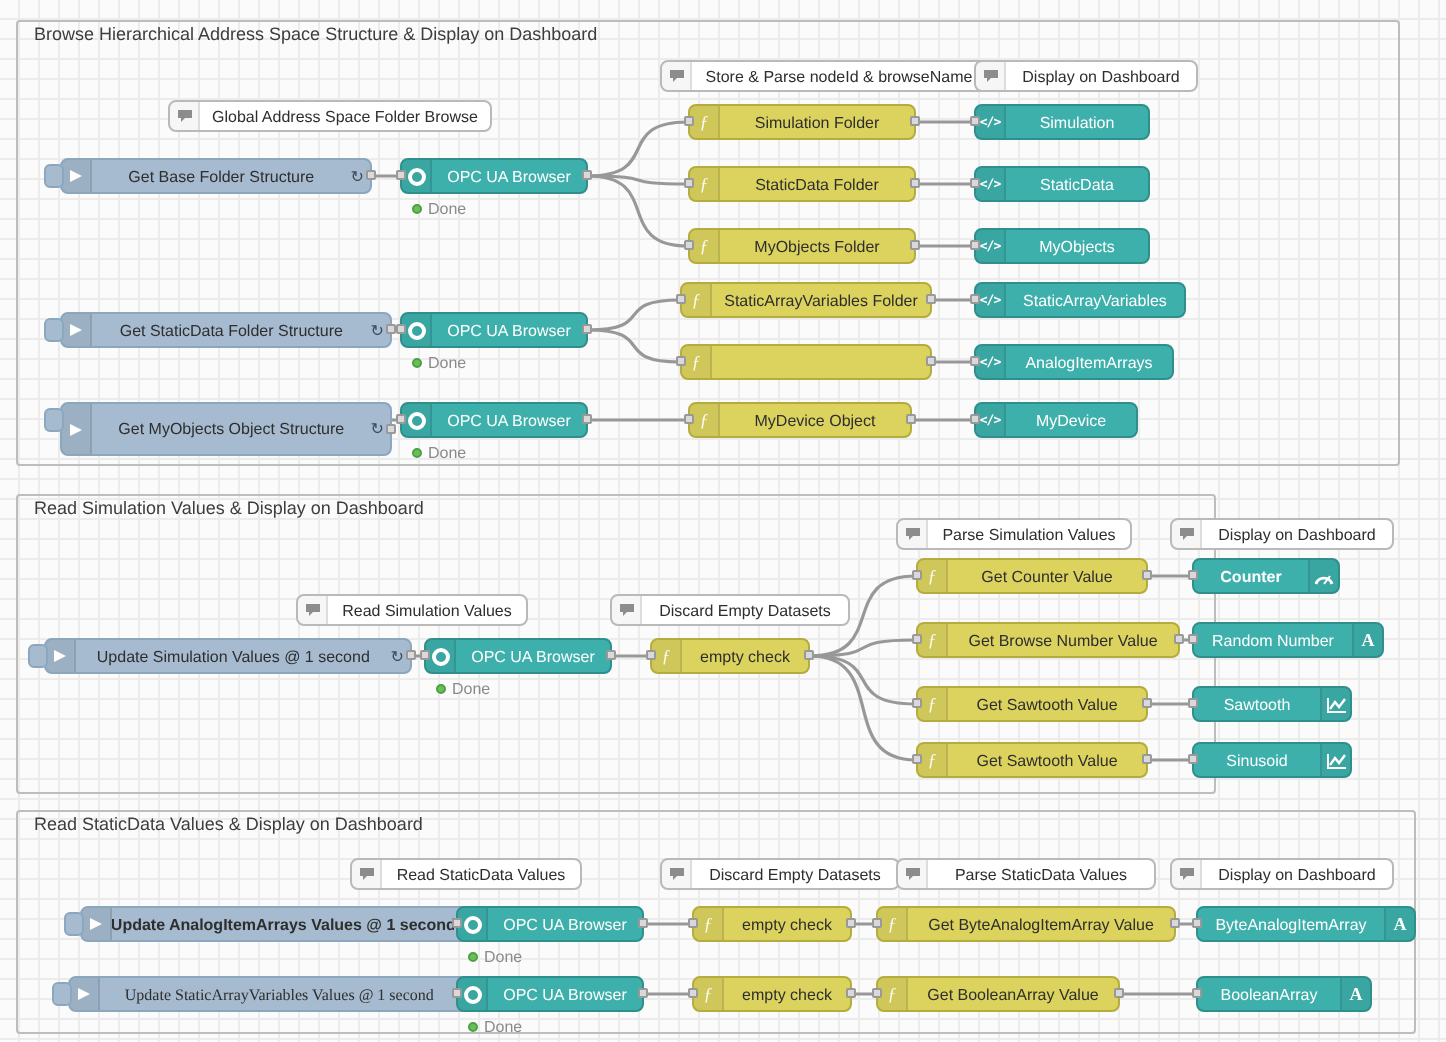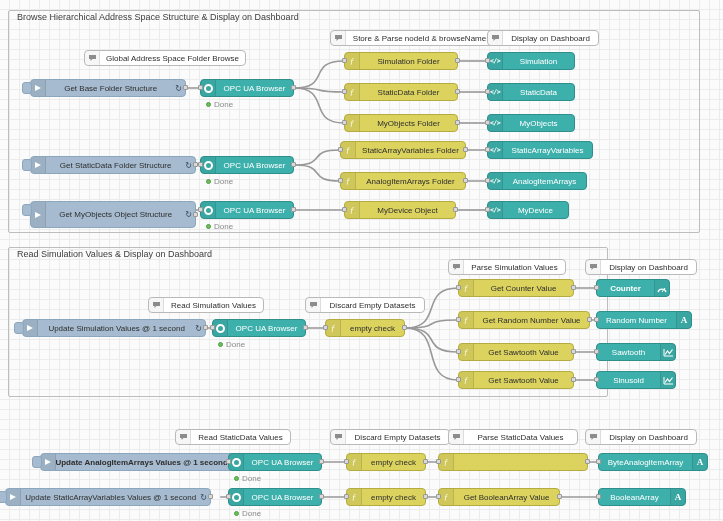--- a/index.html
+++ b/index.html
@@ -50,20 +50,23 @@
 </head>
 <body>
 
 <div id="stage" style="--bg: #fbfbfb; --grid: #ececec; --group_border: #bdbdbd; --inject: #a6bbcf; --inject_border: #8ba7bd; --teal: #3eb0ac; --teal_border: #2f8f8c; --func: #dcd35f; --func_border: #b5ac3f; --comment_border: #b9b9b9; --wire: #989898; --status_green: #6bbf59; --status_text: #8a8a8a;">
     <div class="group" style="left: 8px; top: 10px; width: 692px; height: 223px;">
       <span class="group-label">Browse Hierarchical Address Space Structure &amp; Display on Dashboard</span>
     </div>
     <div class="group" style="left: 8px; top: 247px; width: 600px; height: 150px;">
       <span class="group-label">Read Simulation Values &amp; Display on Dashboard</span>
     </div>
+    <div class="group" style="left: 8px; top: 405px; width: 700px; height: 112px;">
+      <span class="group-label">Read StaticData Values &amp; Display on Dashboard</span>
+    </div>
     <svg width="723" height="521" class="wires">
       <path d="M186 88 C211 88 175 88 200 88" class="wire"></path>
       <path d="M294 88 C331.5 88 306.5 61 344 61" class="wire"></path>
       <path d="M294 88 C331.5 88 306.5 92 344 92" class="wire"></path>
       <path d="M294 88 C331.5 88 306.5 123 344 123" class="wire"></path>
       <path d="M458 61 C483 61 462 61 487 61" class="wire"></path>
       <path d="M458 92 C483 92 462 92 487 92" class="wire"></path>
       <path d="M458 123 C483 123 462 123 487 123" class="wire"></path>
       <path d="M196 165 C221 165 175 165 200 165" class="wire"></path>
       <path d="M294 165 C328.5 165 305.5 150 340 150" class="wire"></path>
@@ -214,21 +217,20 @@
         <span class="fn-glyph">ƒ</span>
       </span>
       <span class="label">StaticArrayVariables Folder</span>
     </div>
     <div class="node n-function" style="left: 340px; top: 172px; width: 126px; height: 18px;">
       <span class="port in"></span>
       <span class="port out"></span>
       <span class="icon-box left">
         <span class="fn-glyph">ƒ</span>
       </span>
-      <span class="label">AnalogItemArrays Folder</span>
     </div>
     <div class="node n-ui" style="left: 487px; top: 141px; width: 106px; height: 18px;">
       <span class="port in"></span>
       <span class="icon-box left">
         <span class="code-glyph">&lt;/&gt;</span>
       </span>
       <span class="label">StaticArrayVariables</span>
     </div>
     <div class="node n-ui" style="left: 487px; top: 172px; width: 100px; height: 18px;">
       <span class="port in"></span>
@@ -345,21 +347,21 @@
         <span class="fn-glyph">ƒ</span>
       </span>
       <span class="label">Get Counter Value</span>
     </div>
     <div class="node n-function" style="left: 458px; top: 311px; width: 132px; height: 18px;">
       <span class="port in"></span>
       <span class="port out"></span>
       <span class="icon-box left">
         <span class="fn-glyph">ƒ</span>
       </span>
-      <span class="label">Get Random Number Value</span>
+      <span class="label">Get Browse Number Value</span>
     </div>
     <div class="node n-function" style="left: 458px; top: 343px; width: 116px; height: 18px;">
       <span class="port in"></span>
       <span class="port out"></span>
       <span class="icon-box left">
         <span class="fn-glyph">ƒ</span>
       </span>
       <span class="label">Get Sawtooth Value</span>
     </div>
     <div class="node n-function" style="left: 458px; top: 371px; width: 116px; height: 18px;">
@@ -469,29 +471,30 @@
         <span class="fn-glyph">ƒ</span>
       </span>
       <span class="label">empty check</span>
     </div>
     <div class="node n-function" style="left: 438px; top: 453px; width: 150px; height: 18px;">
       <span class="port in"></span>
       <span class="port out"></span>
       <span class="icon-box left">
         <span class="fn-glyph">ƒ</span>
       </span>
+      <span class="label">Get ByteAnalogItemArray Value</span>
     </div>
     <div class="node n-ui" style="left: 598px; top: 453px; width: 110px; height: 18px;">
       <span class="port in"></span>
       <span class="label">ByteAnalogItemArray</span>
       <span class="icon-box right">
         <span class="A-glyph">A</span>
       </span>
     </div>
-    <div class="node n-inject" style="left: 5px; top: 488px; width: 206px; height: 18px;">
+    <div class="node n-inject" style="left: 34px; top: 488px; width: 206px; height: 18px; font-family: Liberation Serif, serif;">
       <span class="inject-btn"></span>
       <span class="port out"></span>
       <span class="icon-box left">
         <svg width="8" height="8" viewBox="0 0 8 8">
           <path d="M1 1 L7 4 L1 7 Z" fill="#fff"></path>
         </svg>
       </span>
       <span class="label">Update StaticArrayVariables Values @ 1 second</span>
       <span class="repeat">↻</span>
     </div>

